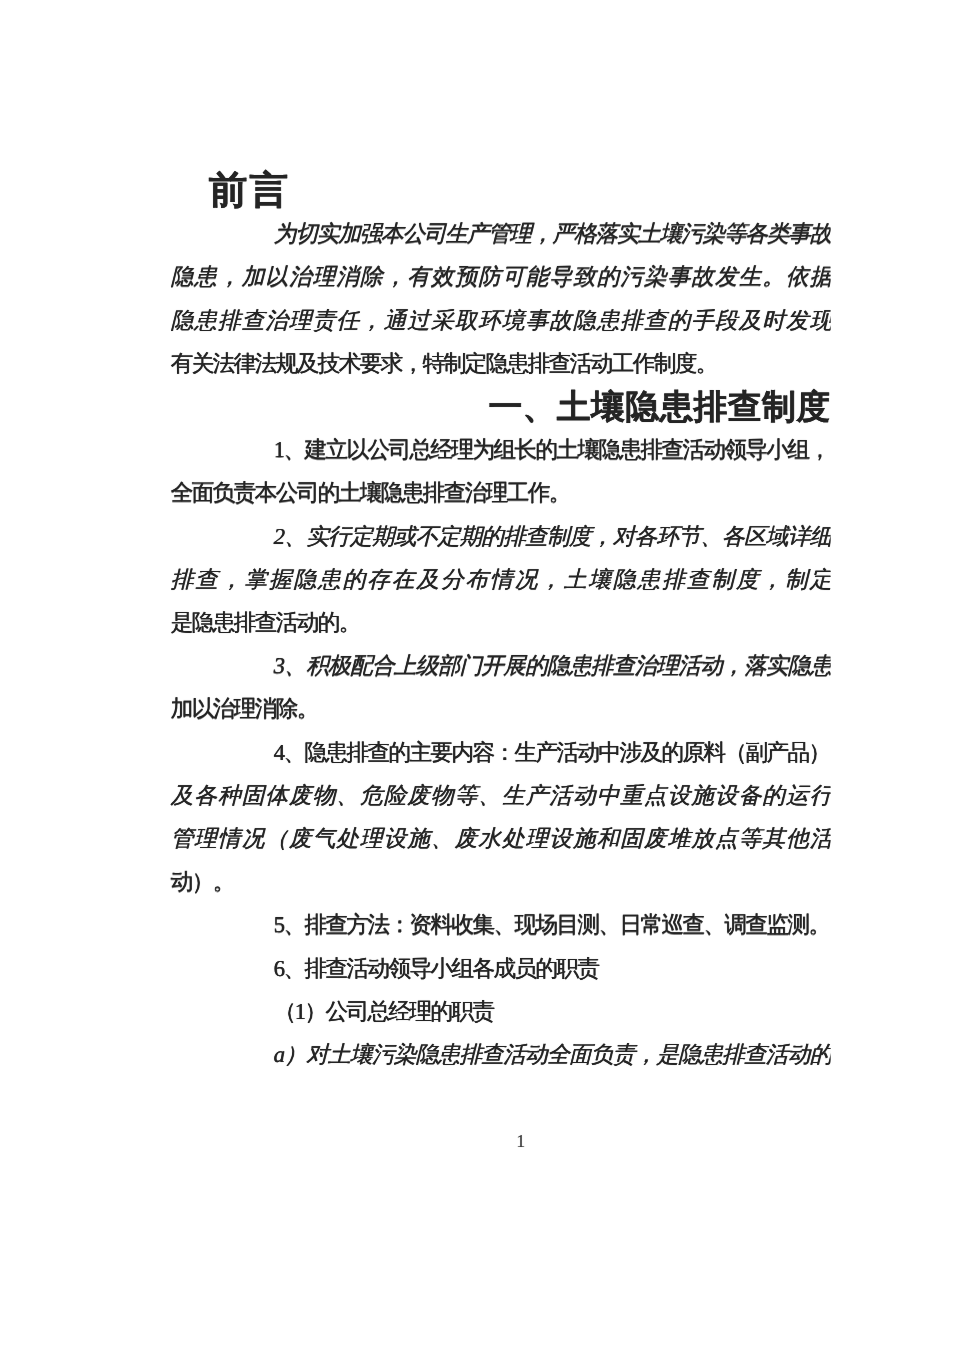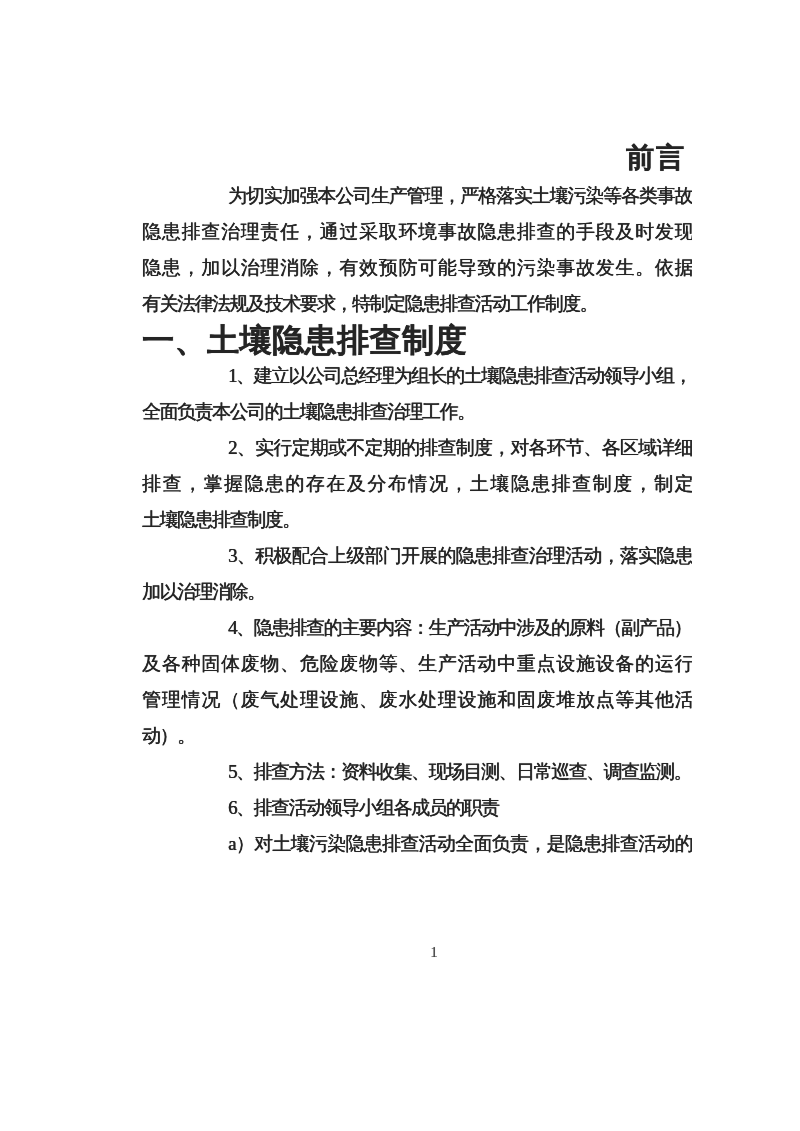--- a/index.html
+++ b/index.html
@@ -17,26 +17,26 @@
   }
   
   .ink {
     color: #242424;
     text-shadow: 0.4px 0 0 rgba(40,40,40,0.75), 0 0.4px 0 rgba(40,40,40,0.55), 0 0 1px rgba(0,0,0,0.30);
     filter: blur(0.3px);
   }
   .doc-title {
     position: absolute;
     top: 141px;
-    left: 128px;
+    left: 152px;
     width: 558px;
     padding-left: 22px;
     box-sizing: border-box;
-    text-align: right;
-    font-size: 28px;
+    text-align: left;
+    font-size: 32px;
     line-height: 34px;
     font-weight: bold;
     letter-spacing: 2px;
   }
   .doc-body {
     position: absolute;
     top: 178px;
     left: 142px;
     width: 550px;
     font-size: 19px;
@@ -46,28 +46,30 @@
     height: 36px;
     line-height: 36px;
     white-space: nowrap;
     text-align: left;
   }
   .line.justify {
     white-space: normal;
     text-align: justify;
     text-align-last: justify;
     overflow: hidden;
+    font-style: italic;
   }
   .line.indent {
     text-indent: 86px;
   }
   .line.bold {
     font-weight: bold;
-    font-size: 32px;
+    font-size: 28px;
     letter-spacing: 0.5px;
+    text-align: right;
   }
   .page-number {
     position: absolute;
     top: 941px;
     left: 142px;
     width: 558px;
     padding-left: 26px;
     box-sizing: border-box;
     text-align: center;
     font-size: 15px;
@@ -78,34 +80,35 @@
   }
 </style>
 </head>
 <body>
 
 <div class="page">
   <div class="doc-title ink">前言</div>
 
   <div class="doc-body ink">
       <div class="line indent justify">为切实加强本公司生产管理，严格落实土壤污染等各类事故</div>
+      <div class="line justify">隐患，加以治理消除，有效预防可能导致的污染事故发生。依据</div>
       <div class="line justify">隐患排查治理责任，通过采取环境事故隐患排查的手段及时发现</div>
-      <div class="line justify">隐患，加以治理消除，有效预防可能导致的污染事故发生。依据</div>
       <div class="line">有关法律法规及技术要求，特制定隐患排查活动工作制度。</div>
       <div class="line bold">一、土壤隐患排查制度</div>
       <div class="line indent">1、建立以公司总经理为组长的土壤隐患排查活动领导小组，</div>
       <div class="line">全面负责本公司的土壤隐患排查治理工作。</div>
       <div class="line indent justify">2、实行定期或不定期的排查制度，对各环节、各区域详细</div>
       <div class="line justify">排查，掌握隐患的存在及分布情况，土壤隐患排查制度，制定</div>
-      <div class="line">土壤隐患排查制度。</div>
+      <div class="line">是隐患排查活动的。</div>
       <div class="line indent justify">3、积极配合上级部门开展的隐患排查治理活动，落实隐患</div>
       <div class="line">加以治理消除。</div>
       <div class="line indent">4、隐患排查的主要内容：生产活动中涉及的原料（副产品）</div>
       <div class="line justify">及各种固体废物、危险废物等、生产活动中重点设施设备的运行</div>
       <div class="line justify">管理情况（废气处理设施、废水处理设施和固废堆放点等其他活</div>
       <div class="line">动）。</div>
       <div class="line indent">5、排查方法：资料收集、现场目测、日常巡查、调查监测。</div>
       <div class="line indent">6、排查活动领导小组各成员的职责</div>
+      <div class="line indent">（1）公司总经理的职责</div>
       <div class="line indent justify">a）对土壤污染隐患排查活动全面负责，是隐患排查活动的</div>
     </div>
 
   <div class="page-number">1</div>
 </div>
 
 </body></html>

